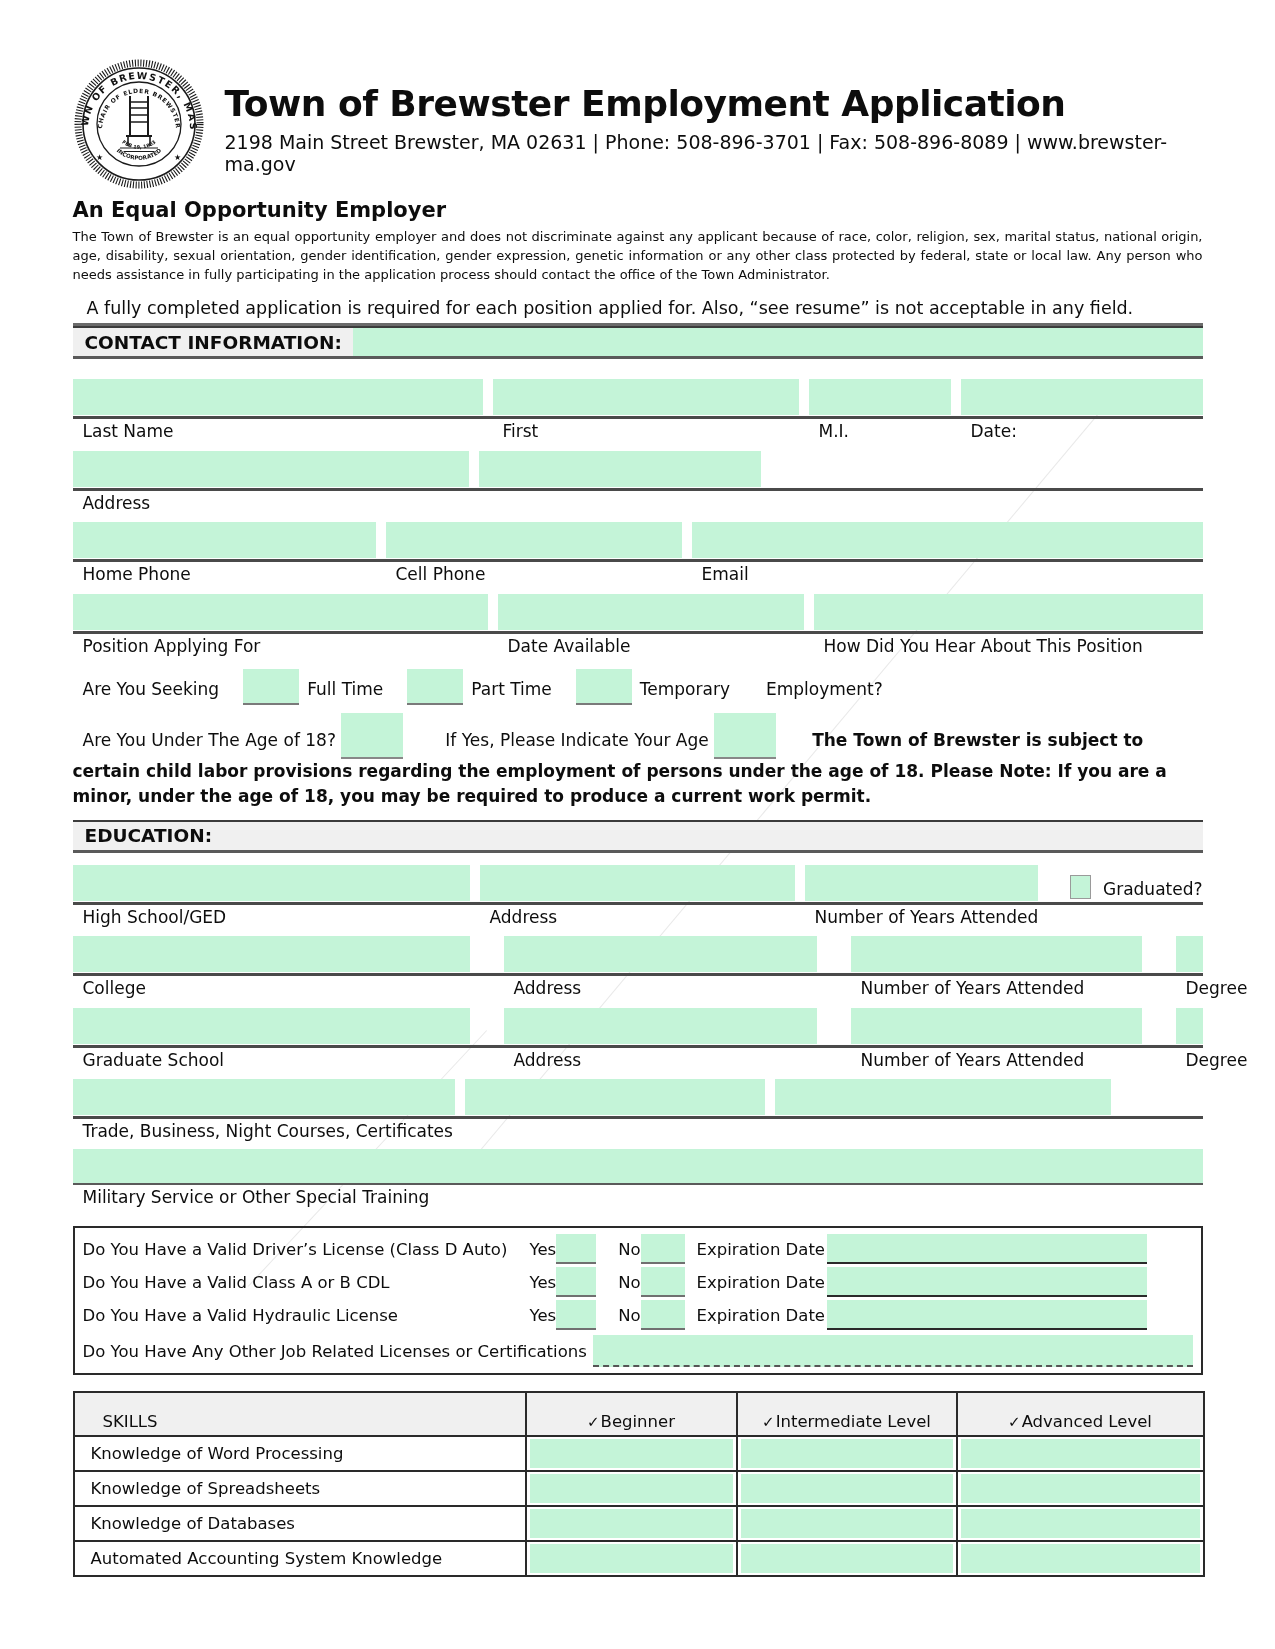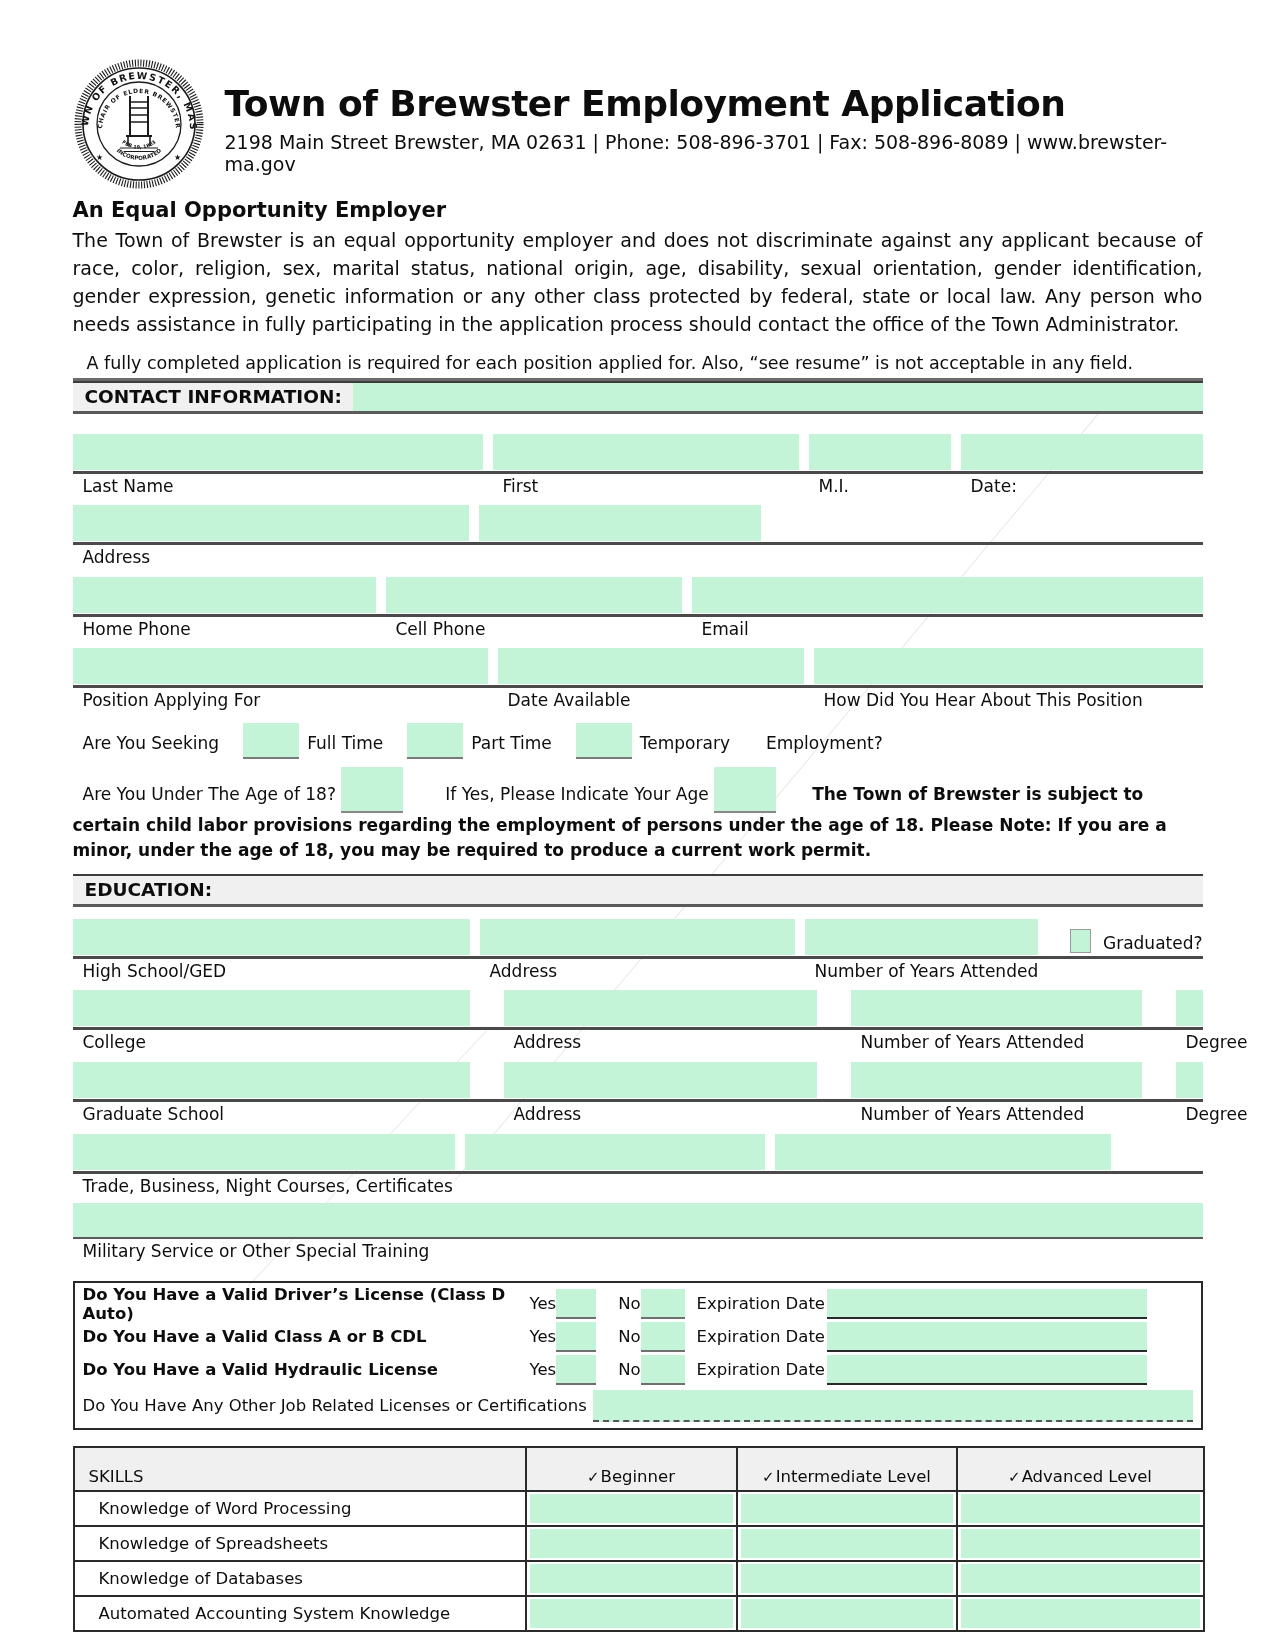--- a/index.html
+++ b/index.html
@@ -10,21 +10,21 @@
   .page{width:1130px;margin:0 auto;padding-top:58px;position:relative;}
 
   
   .masthead{display:flex;gap:20px;height:134px;}
   .seal{width:132px;height:132px;flex:0 0 132px;}
   .masthead-text{padding-top:26px;}
   .masthead-text h1{margin:0;font-size:36px;font-weight:700;letter-spacing:-.5px;line-height:1.1;}
   .addr{margin-top:7px;font-size:19px;}
 
   .eoe{margin:6px 0 0;font-size:21px;font-weight:700;}
-  .intro{margin:5px 0 0;font-size:19px;line-height:1.47;text-align:justify;}
+  .intro{margin:5px 0 0;font-size:13px;line-height:1.47;text-align:justify;}
   .note{margin-top:14px;padding:0 0 5px 14px;font-size:17.5px;border-bottom:3px solid #6b6b6b;}
 
   
   .section-bar{margin-top:0;height:33px;background:#f0f0f0;border-top:2px solid #3c3c3c;border-bottom:3px solid #5a5a5a;
     display:flex;align-items:center;font-size:18.5px;font-weight:700;box-sizing:border-box;}
   .section-bar .bar-label{padding-left:12px;}
   .contact-bar .bar-label{width:268px;flex:0 0 268px;}
   .bar-fill{flex:1;height:100%;background:#c4f4d8;}
 
   
@@ -60,41 +60,41 @@
   
   .grad-cell{display:flex;align-items:flex-end;justify-content:flex-end;gap:12px;padding-bottom:2px;font-size:17px;}
   .checkbox{width:21px;height:24px;background:#c4f4d8;border:1px solid #9a9a9a;box-sizing:border-box;}
 
   
   .lic-box{margin-top:14px;border:2px solid #2a2a2a;box-sizing:border-box;}
   .lic-bar{height:32px;background:#f0f0f0;border-bottom:2px solid #2a2a2a;display:flex;align-items:center;
     font-size:19px;font-weight:700;padding-left:12px;}
   .lic-row{display:flex;align-items:center;height:30px;margin-top:3px;font-size:16.5px;padding:0 8px;}
   .lic-row:first-of-type{margin-top:6px;}
-  .lic-q{flex:0 0 447px;font-weight:bold;}
+  .lic-q{flex:0 0 447px;}
   .yn-label{flex:0 0 auto;}
   .yn{width:40px;height:30px;background:#c4f4d8;border-bottom:2px solid #707070;box-sizing:border-box;}
   .yn.second{width:44px;}
   .sp16{width:22px;}
   .sp10{width:12px;}
   .exp-label{margin-right:2px;}
   .exp{width:320px;height:30px;background:#c4f4d8;border-bottom:2px solid #2a2a2a;box-sizing:border-box;}
   .lic-row.other{height:34px;margin:4px 0 5px;}
   .other-q{flex:0 0 auto;margin-right:6px;}
   .other-box{flex:1;height:32px;background:#c4f4d8;border-bottom:2px dashed #555;box-sizing:border-box;}
 
   
   table.skills{margin-top:16px;border-collapse:collapse;table-layout:fixed;width:100%;border:2px solid #2a2a2a;}
   table.skills col.c1{width:452px;} table.skills col.c2{width:211px;}
   table.skills col.c3{width:220px;} table.skills col.c4{width:247px;}
   table.skills th,table.skills td{border:2px solid #2a2a2a;box-sizing:border-box;}
   table.skills th{background:#f0f0f0;height:44px;font-weight:400;font-size:16.5px;vertical-align:bottom;padding-bottom:4px;}
-  th.skills-title{text-align:left;padding-left:14px;font-size:20px;font-weight:700;vertical-align:middle;}
+  th.skills-title{text-align:left;padding-left:28px;font-size:20px;font-weight:700;vertical-align:middle;}
   table.skills td{height:35px;font-size:16.5px;}
-  td.skill-label{padding-left:24px;background:#fff;}
+  td.skill-label{padding-left:16px;background:#fff;}
   td.gcell{background:#c4f4d8;background-clip:content-box;padding:2px 3px;}
   .chk{font-size:15px;margin-right:1px;}
 
   
   .crease{position:absolute;border-top:1.5px solid rgba(90,90,90,.14);pointer-events:none;}
   .crease1{top:1180px;left:455px;width:1040px;transform:rotate(-50deg);transform-origin:left center;}
   .crease2{top:1286px;left:248px;width:350px;transform:rotate(-47deg);transform-origin:left center;}
 </style>
 </head>
 <body>

